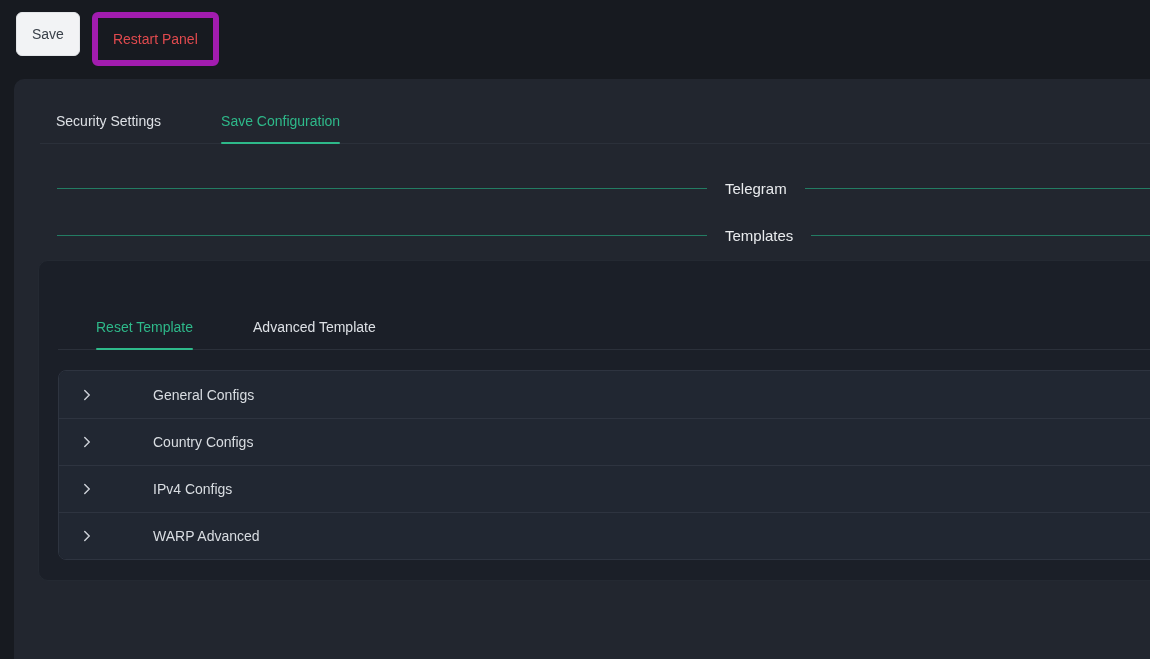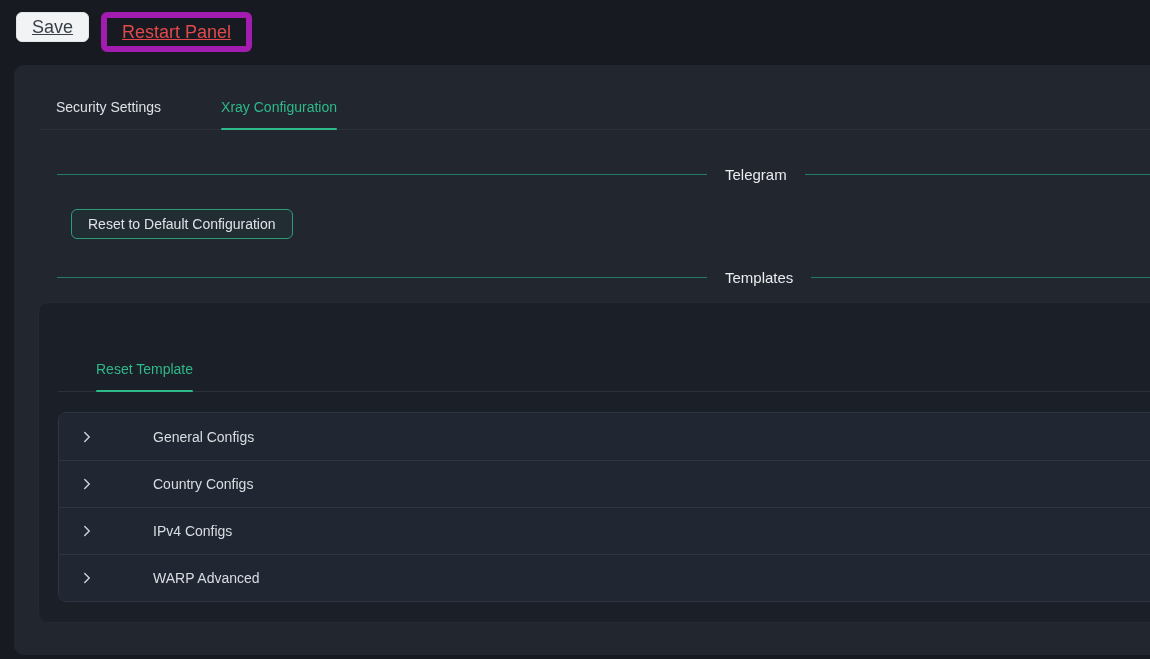--- a/index.html
+++ b/index.html
@@ -16,26 +16,25 @@
 
   
   .topbar {
     display: flex;
     align-items: flex-start;
     gap: 12px;
     padding: 12px 0 0 16px;
   }
   .btn {
     font-family: inherit;
-    font-size: 18px;
+    font-size: 14px;
     line-height: 20px;
-    padding: 4px 15px;
+    padding: 11px 15px;
     border-radius: 6px;
     cursor: pointer;
-    text-decoration: underline;
   }
   .btn-save {
     background: #f2f3f5;
     color: #394049;
     border: 1px solid #e3e5e8;
   }
   .btn-restart {
     background: transparent;
     color: #e04a4e;
     border: 6px solid #a21caf;
@@ -152,45 +151,45 @@
 <div class="topbar">
   <button class="btn btn-save">Save</button>
   <button class="btn btn-restart">Restart Panel</button>
 </div>
 
 <div class="card">
 
   
   <div class="tabs">
     <div class="tab">Security Settings</div>
-    <div class="tab active">Xray Configuration</div>
+    <div class="tab active">Save Configuration</div>
   </div>
 
   
   <div class="divider divider-actions">
     <div class="seg seg-l"></div>
     <div class="label">Telegram</div>
     <div class="seg seg-r"></div>
   </div>
 
   
-  <button class="reset-btn">Reset to Default Configuration</button>
 
   
   <div class="divider divider-templates">
     <div class="seg seg-l"></div>
     <div class="label">Templates</div>
     <div class="seg seg-r"></div>
   </div>
 
   
   <div class="inner-card">
 
     <div class="inner-tabs">
       <div class="tab active">Reset Template</div>
+      <div class="tab">Advanced Template</div>
     </div>
 
     <div class="collapse">
 
       <div class="panel">
         <span class="chev">
           <svg width="12" height="12" viewBox="0 0 16 16">
               <path d="M5 2 L11 8 L5 14" stroke="currentColor" stroke-width="2" fill="none" stroke-linecap="round" stroke-linejoin="round"></path>
             </svg>
         </span>

